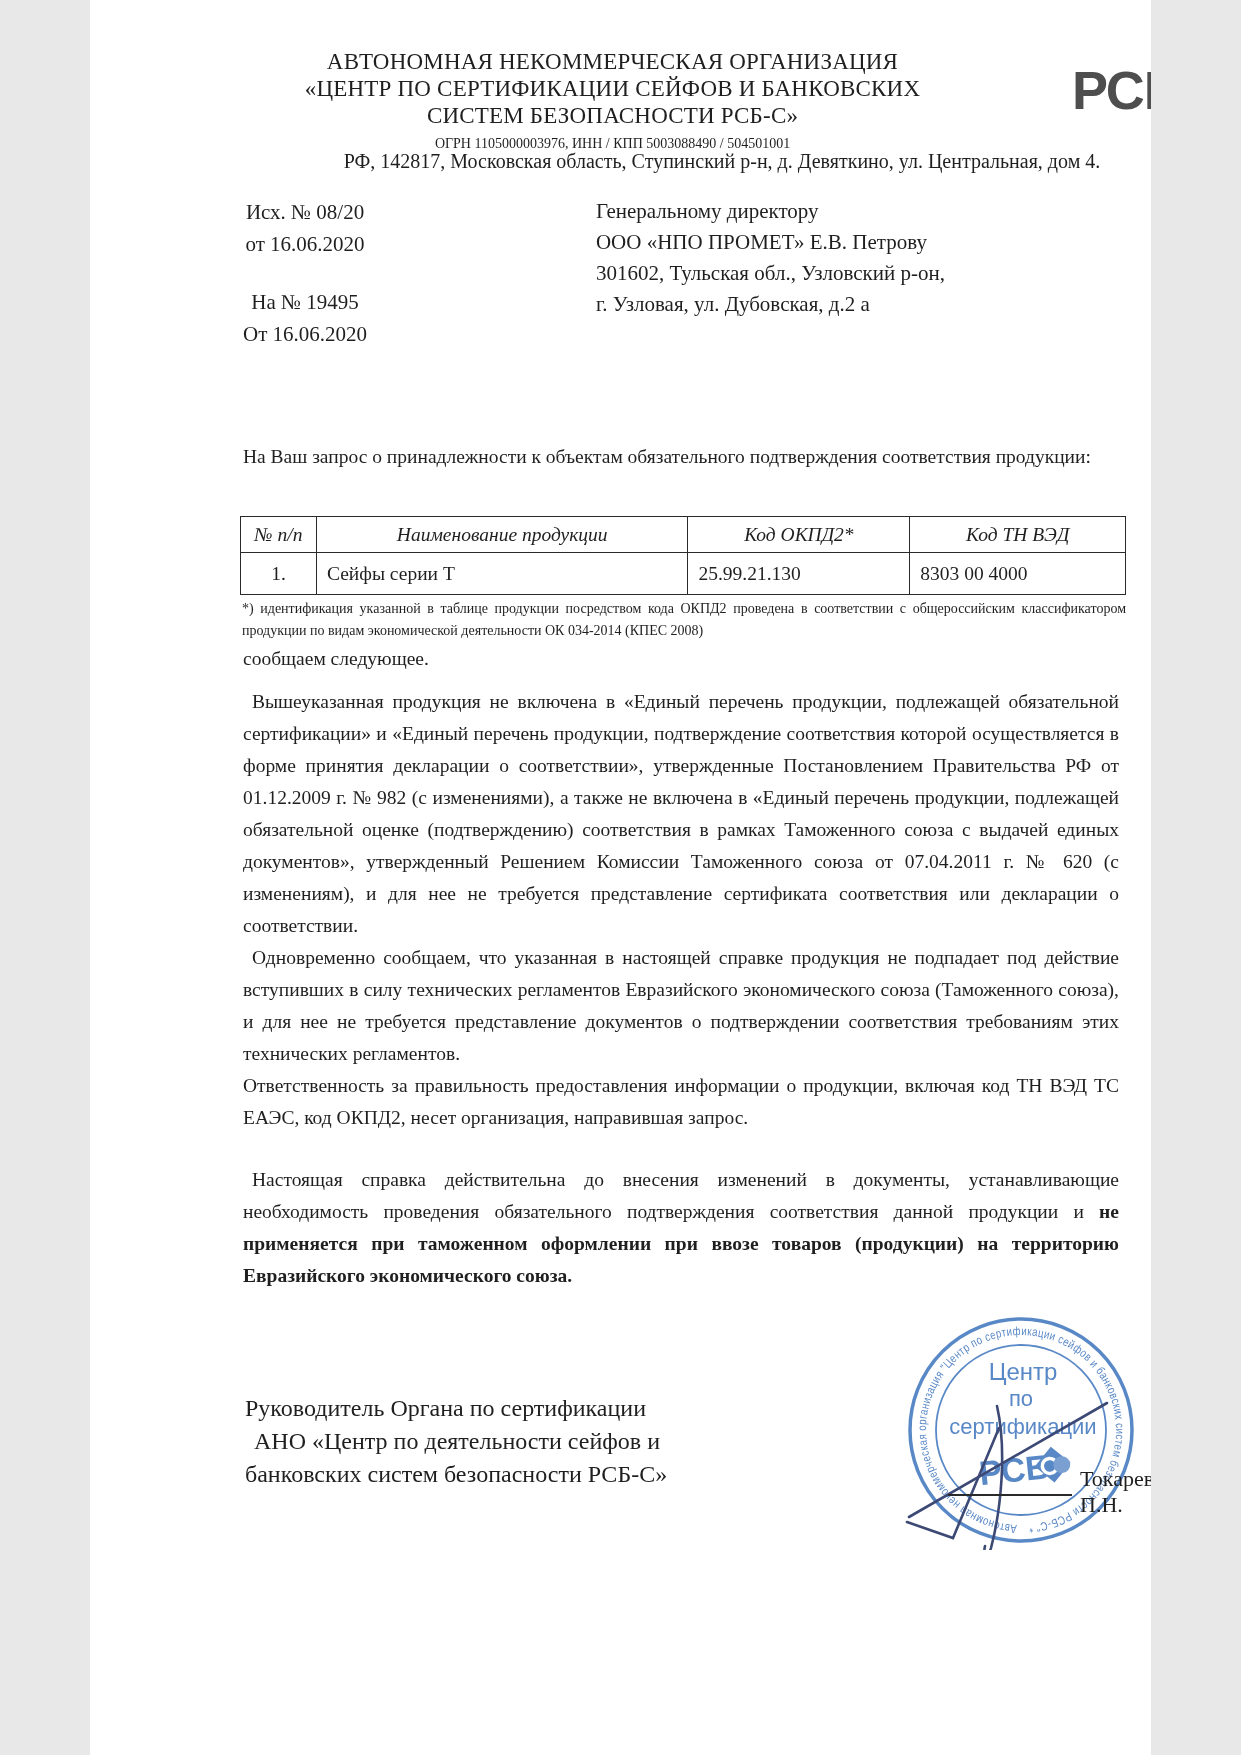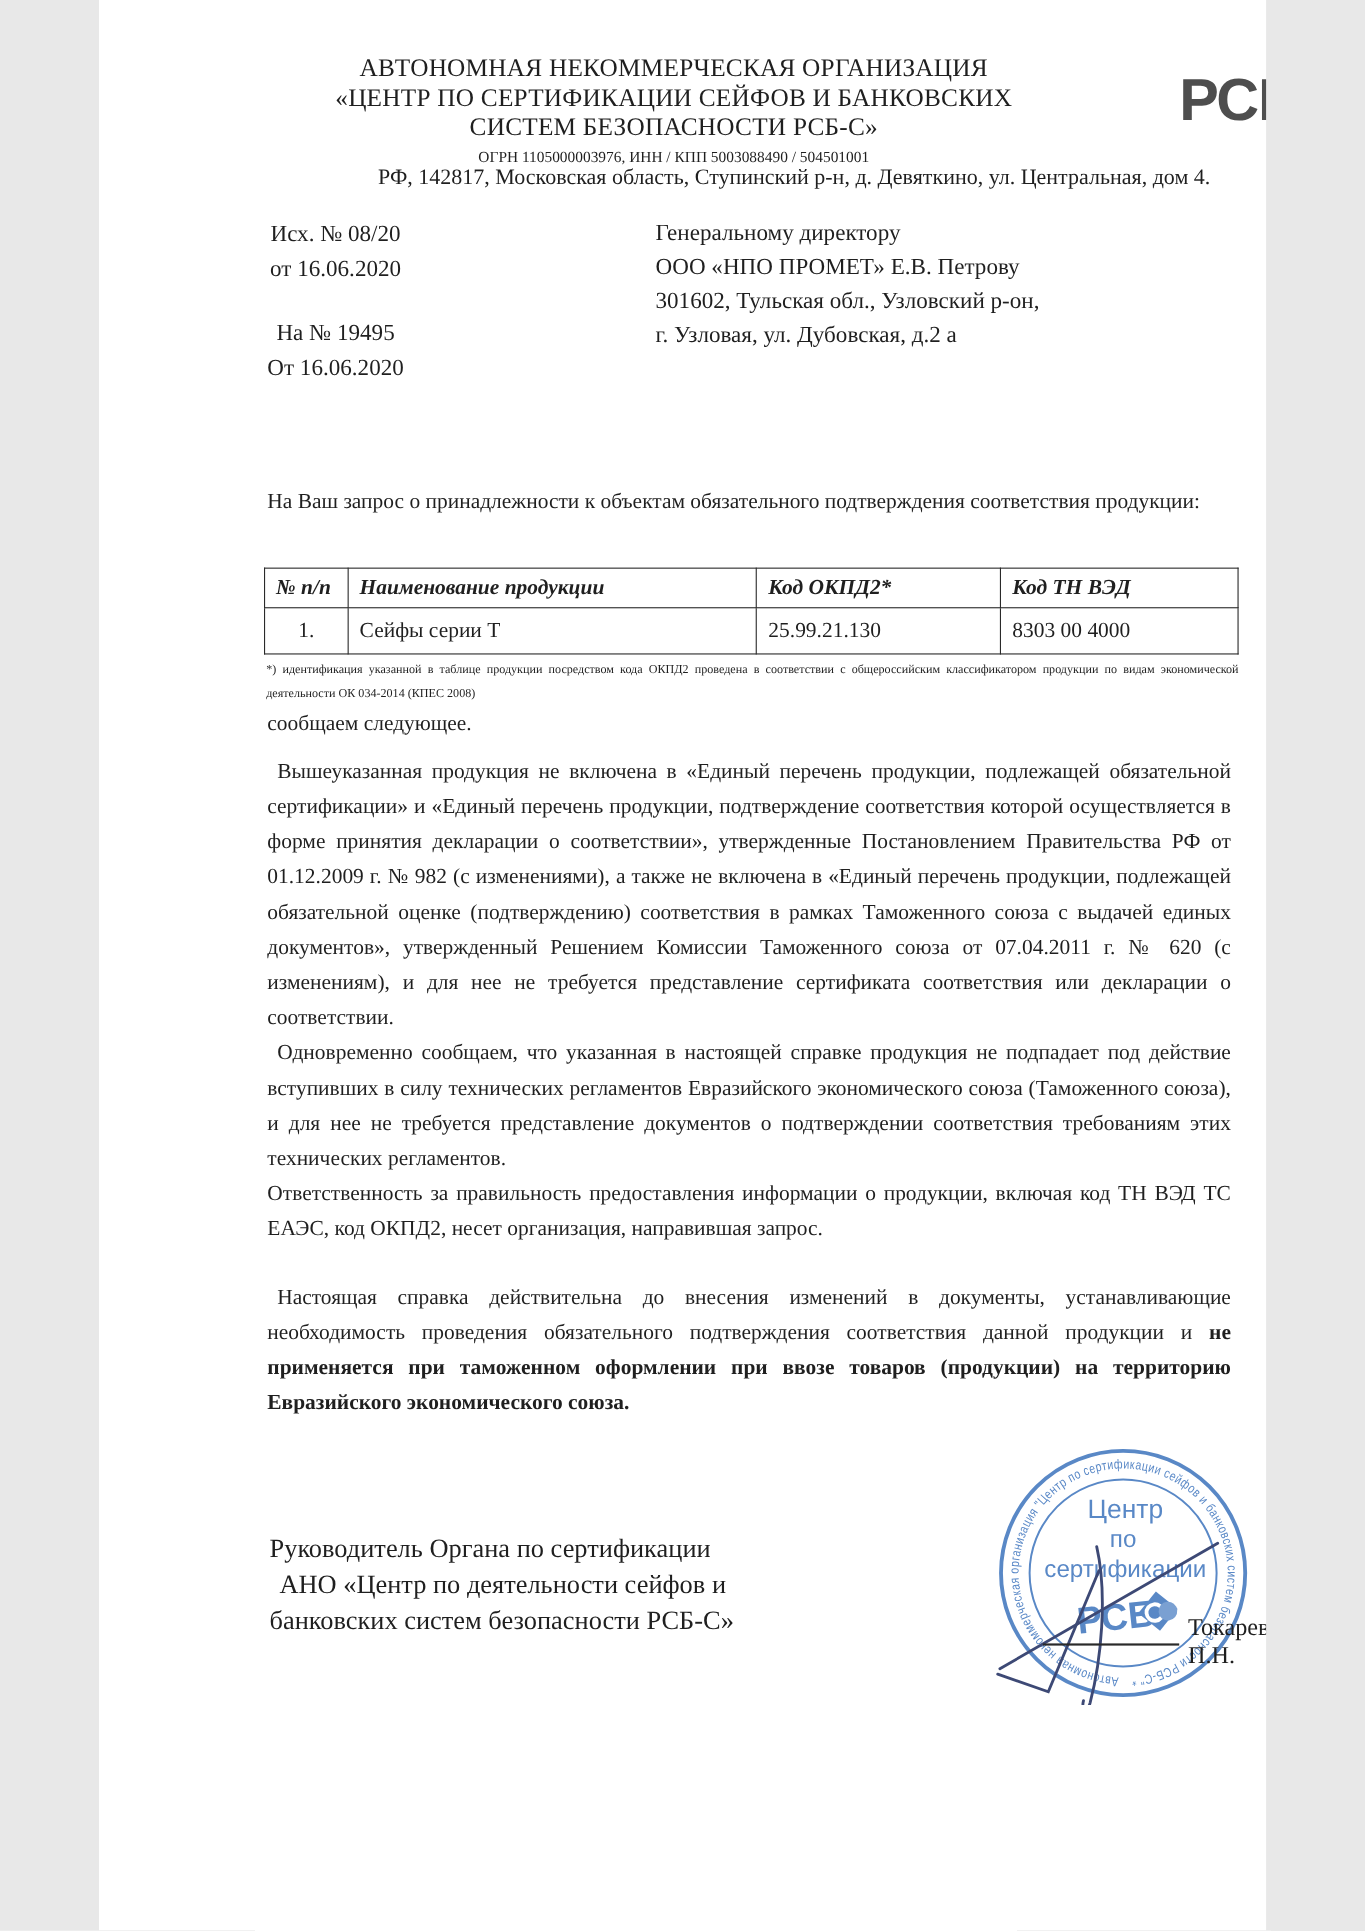--- a/index.html
+++ b/index.html
@@ -56,34 +56,34 @@
     font-size: 19.5px; line-height: 32px; text-align: justify;
   }
 
   
   .prod-table {
     position: absolute; top: 516px; left: 150px; width: 886px;
     border-collapse: collapse; font-size: 19.5px;
   }
   .prod-table th, .prod-table td { border: 1.5px solid #2a2a2a; padding: 0 10px; }
   .prod-table th {
-    font-style: italic; font-weight: bold; text-align: left;
+    font-style: italic; font-weight: normal; text-align: center;
     height: 36px; vertical-align: middle;
   }
   .prod-table td { height: 42px; vertical-align: middle; }
   .col-num { width: 76px; text-align: center; }
   .col-name { width: 372px; }
   .col-okpd { width: 222px; }
   .col-tnved { width: 216px; }
   .prod-table td.col-num { text-align: center; }
 
   
   .footnote {
     position: absolute; top: 598px; left: 152px; width: 884px;
-    font-size: 11px; line-height: 22px; text-align: justify;
+    font-size: 14px; line-height: 22px; text-align: justify;
   }
 
   .report-intro {
     position: absolute; top: 648px; left: 153px;
     font-size: 19.5px;
   }
 
   
   .bodytext {
     position: absolute; top: 686px; left: 153px; width: 876px;

